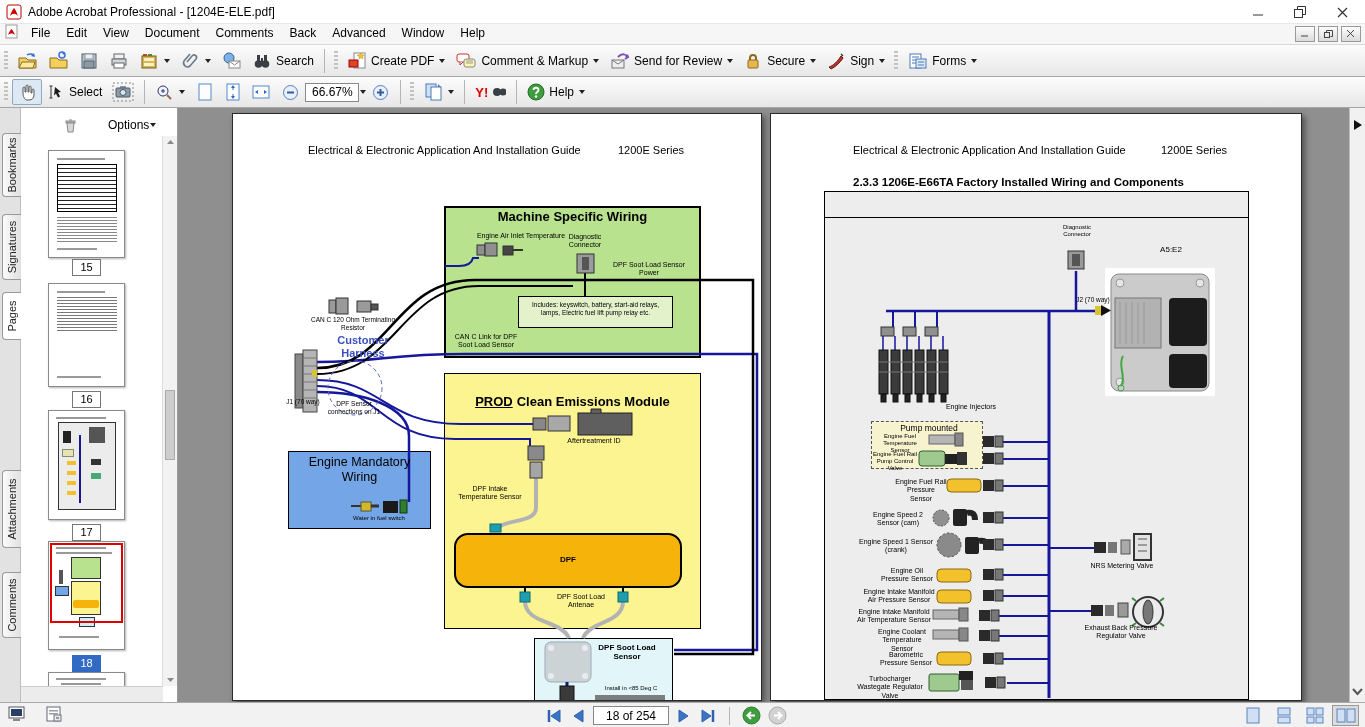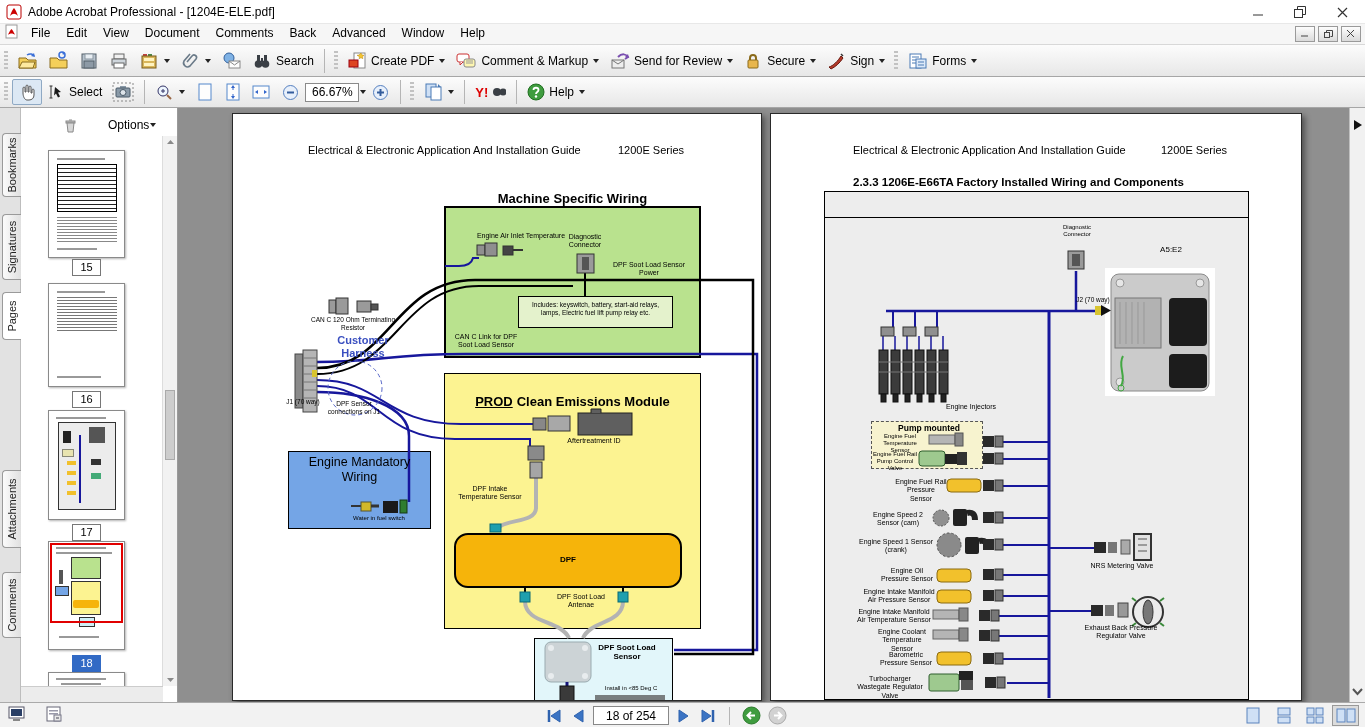--- a/index.html
+++ b/index.html
@@ -534,21 +534,21 @@
             <circle cx="352" cy="534" r="3" fill="#e8ecee"></circle>
           <circle cx="318" cy="562" r="3" fill="#e8ecee"></circle>
             <circle cx="352" cy="562" r="3" fill="#e8ecee"></circle>
           <path d="M334 568 V588" stroke="#14147a" stroke-width="3"></path>
           <rect x="327" y="572" width="14" height="15" fill="#3a3a3a" stroke="#111"></rect>
         </g>
       </svg>
 
       <div class="lbl" style="left:75px;top:30px;width:310px;font-size:11px;text-align:left">Electrical &amp; Electronic Application And Installation Guide</div>
       <div class="lbl" style="left:385px;top:30px;width:80px;font-size:11px;text-align:left">1200E Series</div>
-      <div class="lbl" style="left:211px;top:77px;width:257px;font-size:13px;font-weight:bold">Machine Specific Wiring</div>
+      <div class="lbl" style="left:211px;top:95px;width:257px;font-size:13px;font-weight:bold">Machine Specific Wiring</div>
       <div class="lbl" style="left:236px;top:118px;width:104px">Engine Air Inlet Temperature</div>
       <div class="lbl" style="left:328px;top:119px;width:48px">Diagnostic Connector</div>
       <div class="lbl" style="left:378px;top:147px;width:76px">DPF Soot Load Sensor Power</div>
       <div class="lbl" style="left:289px;top:187px;width:147px;font-size:6.5px">Includes: keyswitch, battery, start-aid relays, lamps, Electric fuel lift pump relay etc.</div>
       <div class="lbl" style="left:214px;top:219px;width:78px">CAN C Link for DPF Soot Load Sensor</div>
       <div class="lbl" style="left:74px;top:202px;width:92px;font-size:6.5px">CAN C 120 Ohm Terminating Resistor</div>
       <div class="lbl" style="left:86px;top:220px;width:88px;font-size:11px;font-weight:bold;color:#3a4fc0">Customer Harness</div>
       <div class="lbl" style="left:48px;top:284px;width:44px;font-size:6.5px">J1 (70 way)</div>
       <div class="lbl" style="left:92px;top:286px;width:58px;font-size:6.5px">DPF Sensor connections on J1</div>
       <div class="lbl" style="left:211px;top:280px;width:257px;font-size:13px;font-weight:bold"><span style="text-decoration:underline;margin-right:4px">PROD</span><span>Clean Emissions Module</span></div>
@@ -683,21 +683,21 @@
         </g>
       </svg>
 
       <div class="lbl" style="left:82px;top:30px;width:310px;font-size:11px;text-align:left">Electrical &amp; Electronic Application And Installation Guide</div>
       <div class="lbl" style="left:390px;top:30px;width:80px;font-size:11px;text-align:left">1200E Series</div>
       <div class="lbl" style="left:82px;top:62px;width:400px;font-size:11.5px;font-weight:bold;text-align:left">2.3.3 1206E-E66TA Factory Installed Wiring and Components</div>
       <div class="lbl" style="left:283px;top:110px;width:46px;font-size:6px">Diagnostic Connector</div>
       <div class="lbl" style="left:378px;top:131px;width:44px;font-size:8px">A5:E2</div>
       <div class="lbl" style="left:300px;top:182px;width:44px;font-size:6.5px">J2 (70 way)</div>
       <div class="lbl" style="left:160px;top:289px;width:80px">Engine Injectors</div>
-      <div class="lbl" style="left:100px;top:309px;width:116px;font-size:8.5px;font-weight:bold">Pump mounted</div>
+      <div class="lbl" style="left:100px;top:309px;width:116px;font-size:8.5px;font-weight:normal">Pump mounted</div>
       <div class="lbl" style="left:103px;top:319px;width:52px;font-size:6px">Engine Fuel Temperature Sensor</div>
       <div class="lbl" style="left:98px;top:337px;width:52px;font-size:6px">Engine Fuel Rail Pump Control Valve</div>
       <div class="lbl" style="left:124px;top:364px;width:52px">Engine Fuel Rail Pressure Sensor</div>
       <div class="lbl" style="left:96px;top:397px;width:62px">Engine Speed 2 Sensor (cam)</div>
       <div class="lbl" style="left:88px;top:424px;width:74px">Engine Speed 1 Sensor (crank)</div>
       <div class="lbl" style="left:108px;top:453px;width:56px">Engine Oil Pressure Sensor</div>
       <div class="lbl" style="left:92px;top:474px;width:72px">Engine Intake Manifold Air Pressure Sensor</div>
       <div class="lbl" style="left:86px;top:494px;width:74px">Engine Intake Manifold Air Temperature Sensor</div>
       <div class="lbl" style="left:100px;top:514px;width:62px">Engine Coolant Temperature Sensor</div>
       <div class="lbl" style="left:106px;top:537px;width:58px">Barometric Pressure Sensor</div>

